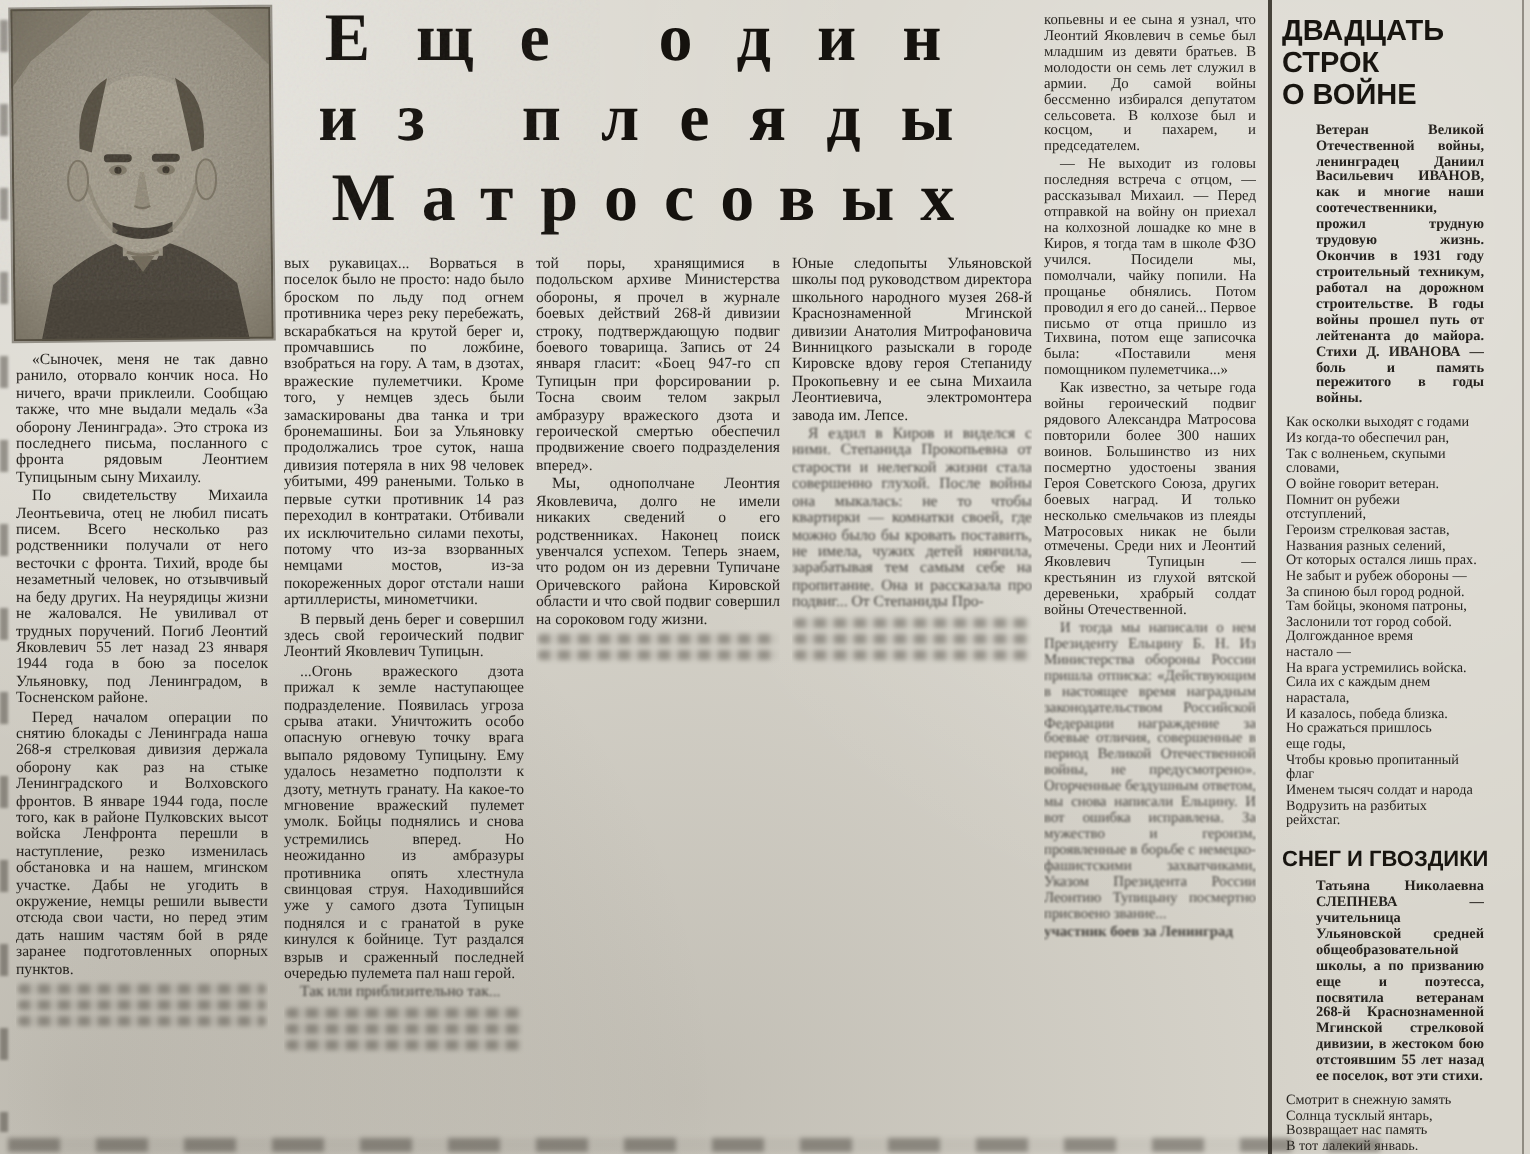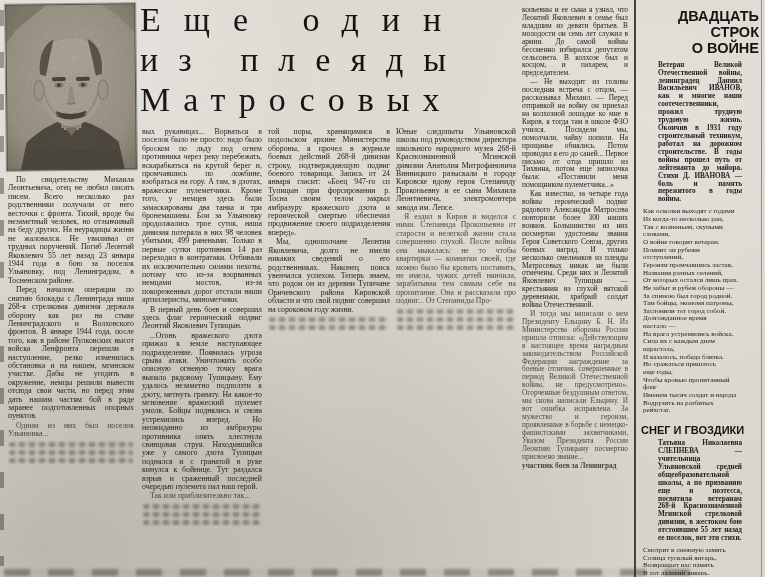--- a/index.html
+++ b/index.html
@@ -10,21 +10,21 @@
           radial-gradient(circle at 85% 20%, rgba(255,255,255,.25), transparent 45%),
           radial-gradient(circle at 45% 95%, rgba(90,84,72,.18), transparent 50%),
           radial-gradient(circle at 5% 95%, rgba(90,84,72,.22), transparent 35%);
         font-family:"Liberation Serif","DejaVu Serif",serif;color:#26231f;}
   
   .photo{position:absolute;left:6px;top:4px;width:130px;height:166px;margin:0;
          transform:rotate(-.6deg);outline:1px solid rgba(70,64,54,.5);}
   .photo svg{display:block;width:100%;height:100%;}
   
   .title{position:absolute;left:140px;top:0;width:376px;height:124px;margin:0;
-         font-weight:400;color:#15120e;white-space:nowrap;}
+         font-weight:700;color:#15120e;text-align:center;white-space:nowrap;}
   .title .tl{display:block;font-size:34px;line-height:40px;}
   .tl1{letter-spacing:23px;}
   .tl2{letter-spacing:20px;}
   .tl3{letter-spacing:13px;}
   
   .col{position:absolute;overflow:hidden;font-size:7.8px;line-height:1.08;
        text-align:justify;hyphens:auto;}
   .c1{left:8px;top:176px;width:126px;height:396px;}
   .c2{left:142px;top:128px;width:120px;height:444px;}
   .c3{left:268px;top:128px;width:122px;height:444px;}
@@ -35,21 +35,21 @@
   .par.blur{filter:blur(.55px);opacity:.8;}
   .par.by{font-weight:700;text-indent:0;}
   .smudge{height:5px;margin:3px 1px;border-radius:2px;opacity:.55;filter:blur(1.2px);
           background:repeating-linear-gradient(90deg,rgba(55,50,42,.7) 0 6px,rgba(55,50,42,.12) 6px 10px);}
   
   .vrule{position:absolute;left:634px;top:0;width:2px;height:577px;background:#46423a;}
   .rrule{position:absolute;left:761px;top:0;width:1px;height:577px;background:rgba(70,64,54,.5);}
   
   .sidebar{position:absolute;left:641px;top:2px;width:118px;height:573px;overflow:hidden;}
   .sb-h{margin:6px 0 5px;font-family:"Liberation Sans","DejaVu Sans",sans-serif;
-        font-weight:700;font-size:14.5px;line-height:1.12;text-align:right;color:#181510;}
+        font-weight:700;font-size:14.5px;line-height:1.12;text-align:left;color:#181510;}
   .sb-h2{margin:9px 0 4px;font-family:"Liberation Sans","DejaVu Sans",sans-serif;
         font-weight:700;font-size:11px;line-height:1.1;text-align:left;white-space:nowrap;color:#181510;}
   .sb-intro{margin:0 17px 4px;font-weight:700;font-size:7.2px;line-height:1.1;text-align:justify;}
   .poem{font-size:7.1px;line-height:1.08;}
   .pl{padding-left:2px;}
   .pl.r{text-align:left;padding-right:3px;}
   .poem .smudge{margin:2px 6px 2px 2px;height:4px;}
   
   .edge-left{position:absolute;left:0;top:10px;width:4px;height:556px;opacity:.55;filter:blur(.7px);
              background:repeating-linear-gradient(180deg,rgba(45,40,33,.75) 0 16px,transparent 16px 42px);}
@@ -119,31 +119,31 @@
   </figure>
 
   <h1 class="title">
     <span class="tl tl1">Еще один</span>
     <span class="tl tl2">из плеяды</span>
     <span class="tl tl3">Матросовых</span>
   </h1>
 
   <section class="col c1">
 
+  <p class="par">«Сыночек, меня не так давно ранило, оторвало кончик носа. Но ничего, врачи приклеили. Сообщаю также, что мне выдали медаль «За оборону Ленинграда». Это строка из последнего письма, посланного с фронта рядовым Леонтием Тупицыным сыну Михаилу.</p>
       <p class="par">По свидетельству Михаила Леонтьевича, отец не любил писать писем. Всего несколько раз родственники получали от него весточки с фронта. Тихий, вроде бы незаметный человек, но отзывчивый на беду других. На неурядицы жизни не жаловался. Не увиливал от трудных поручений. Погиб Леонтий Яковлевич 55 лет назад 23 января 1944 года в бою за поселок Ульяновку, под Ленинградом, в Тосненском районе.</p>
       <p class="par">Перед началом операции по снятию блокады с Ленинграда наша 268-я стрелковая дивизия держала оборону как раз на стыке Ленинградского и Волховского фронтов. В январе 1944 года, после того, как в районе Пулковских высот войска Ленфронта перешли в наступление, резко изменилась обстановка и на нашем, мгинском участке. Дабы не угодить в окружение, немцы решили вывести отсюда свои части, но перед этим дать нашим частям бой в ряде заранее подготовленных опорных пунктов.</p>
-      <p class="par blur">Одним из них был поселок Ульяновка...</p>
       <p class="par smudge"></p>
       <p class="par smudge"></p>
       <p class="par smudge"></p>
     </section>
   <section class="col c2">
 
   <p class="par noind">вых рукавицах... Ворваться в поселок было не просто: надо было броском по льду под огнем противника через реку перебежать, вскарабкаться на крутой берег и, промчавшись по ложбине, взобраться на гору. А там, в дзотах, вражеские пулеметчики. Кроме того, у немцев здесь были замаскированы два танка и три бронемашины. Бои за Ульяновку продолжались трое суток, наша дивизия потеряла в них 98 человек убитыми, 499 ранеными. Только в первые сутки противник 14 раз переходил в контратаки. Отбивали их исключительно силами пехоты, потому что из-за взорванных немцами мостов, из-за покореженных дорог отстали наши артиллеристы, минометчики.</p>
-      <p class="par">В первый день боев и совершил здесь флаг героический подвиг Леонтий Яковлевич Тупицын.</p>
+      <p class="par">В первый день берег и совершил здесь свой героический подвиг Леонтий Яковлевич Тупицын.</p>
       <p class="par">...Огонь вражеского дзота прижал к земле наступающее подразделение. Появилась угроза срыва атаки. Уничтожить особо опасную огневую точку врага выпало рядовому Тупицыну. Ему удалось незаметно подползти к дзоту, метнуть гранату. На какое-то мгновение вражеский пулемет умолк. Бойцы поднялись и снова устремились вперед. Но неожиданно из амбразуры противника опять хлестнула свинцовая струя. Находившийся уже у самого дзота Тупицын поднялся и с гранатой в руке кинулся к бойнице. Тут раздался взрыв и сраженный последней очередью пулемета пал наш герой.</p>
       <p class="par blur">Так или приблизительно так...</p>
       <p class="par smudge"></p>
       <p class="par smudge"></p>
       <p class="par smudge"></p>
     </section>
   <section class="col c3">
 
   <p class="par noind">той поры, хранящимися в подольском архиве Министерства обороны, я прочел в журнале боевых действий 268-й дивизии строку, подтверждающую подвиг боевого товарища. Запись от 24 января гласит: «Боец 947-го сп Тупицын при форсировании р. Тосна своим телом закрыл амбразуру вражеского дзота и героической смертью обеспечил продвижение своего подразделения вперед».</p>
       <p class="par">Мы, однополчане Леонтия Яковлевича, долго не имели никаких сведений о его родственниках. Наконец поиск увенчался успехом. Теперь знаем, что родом он из деревни Тупичане Оричевского района Кировской области и что свой подвиг совершил на сороковом году жизни.</p>
@@ -173,27 +173,27 @@
   <aside class="sidebar">
     <section>
       <h2 class="sb-h">
         <span>ДВАДЦАТЬ СТРОК</span><br>
         <span>О ВОЙНЕ</span>
       </h2>
       <p class="sb-intro">Ветеран Великой Отечественной войны, ленинградец Даниил Васильевич ИВАНОВ, как и многие наши соотечественники, прожил трудную трудовую жизнь. Окончив в 1931 году строительный техникум, работал на дорожном строительстве. В годы войны прошел путь от лейтенанта до майора. Стихи Д. ИВАНОВА — боль и память пережитого в годы войны.</p>
       <div class="poem">
 
       <div class="pl">Как осколки выходят с годами</div>
-          <div class="pl">Из когда-то несколько ран,</div>
+          <div class="pl">Из когда-то обеспечил ран,</div>
           <div class="pl">Так с волненьем, скупыми</div>
           <div class="pl r">словами,</div>
           <div class="pl">О войне говорит ветеран.</div>
           <div class="pl">Помнит он рубежи</div>
           <div class="pl r">отступлений,</div>
-          <div class="pl">Героизм промчавшись застав,</div>
+          <div class="pl">Героизм стрелковая застав,</div>
           <div class="pl">Названия разных селений,</div>
           <div class="pl">От которых остался лишь прах.</div>
           <div class="pl">Не забыт и рубеж обороны —</div>
           <div class="pl">За спиною был город родной.</div>
           <div class="pl">Там бойцы, экономя патроны,</div>
           <div class="pl">Заслонили тот город собой.</div>
           <div class="pl">Долгожданное время</div>
           <div class="pl r">настало —</div>
           <div class="pl">На врага устремились войска.</div>
           <div class="pl">Сила их с каждым днем</div>

